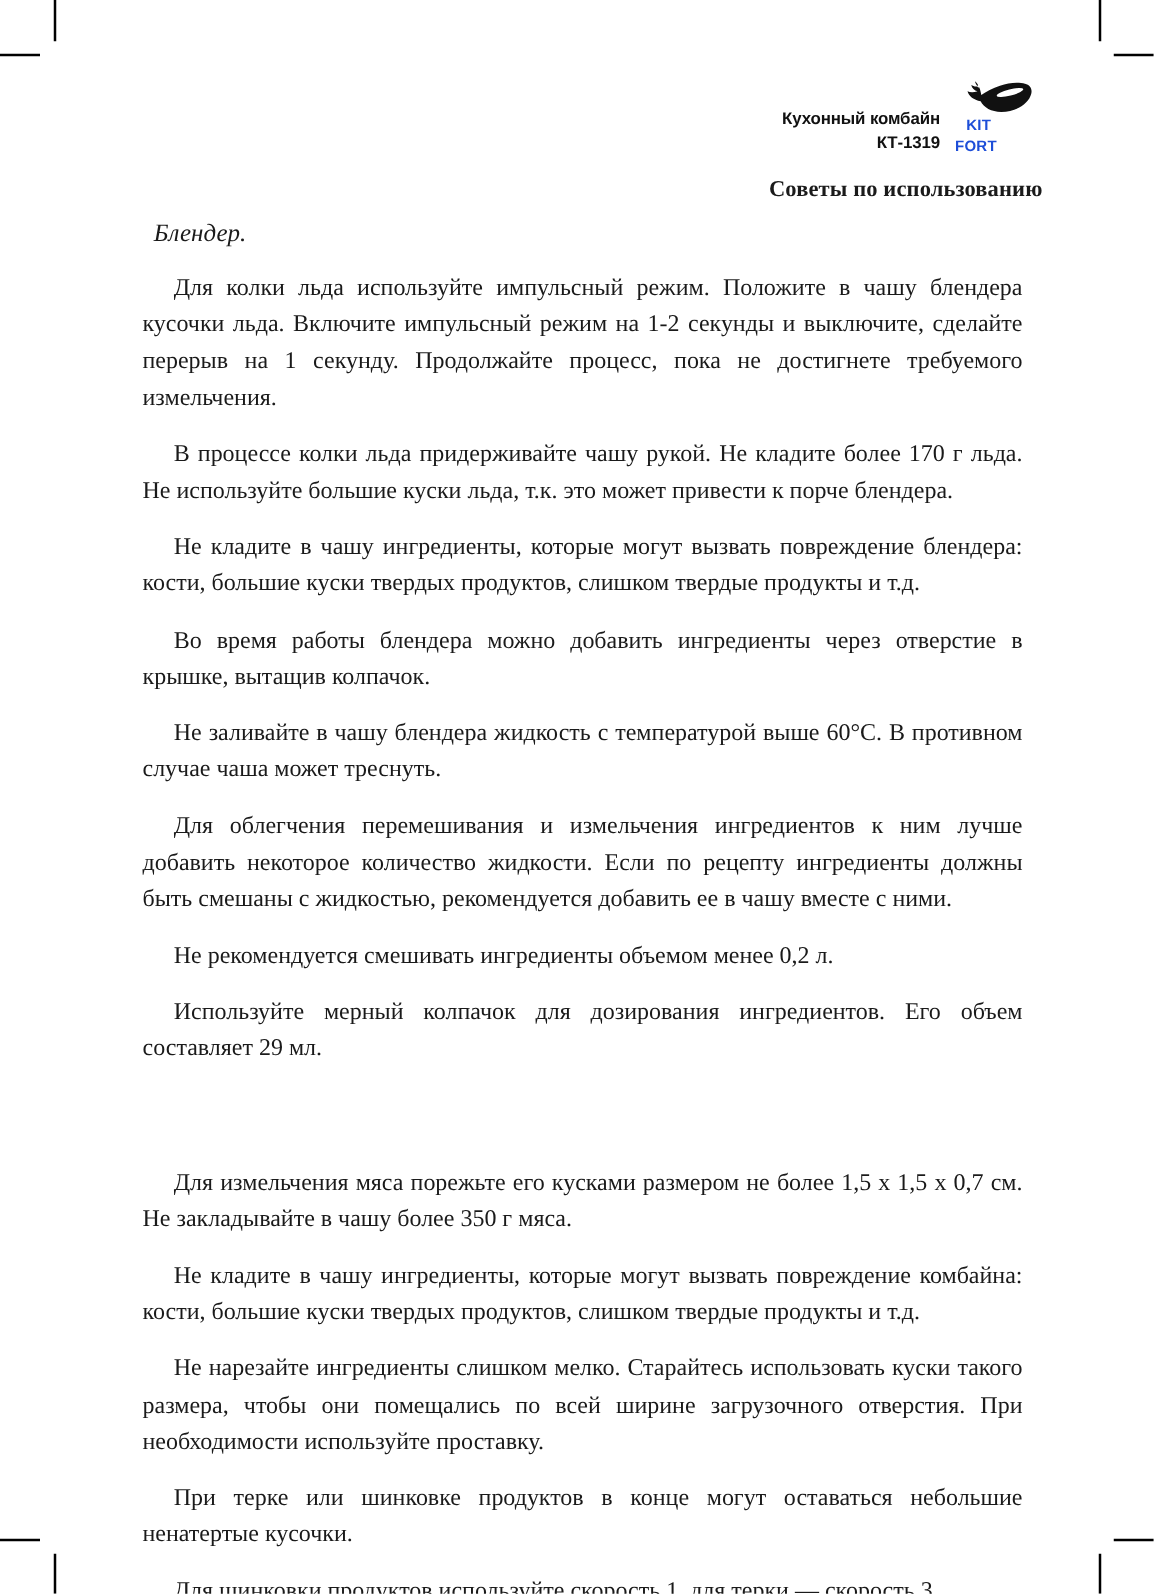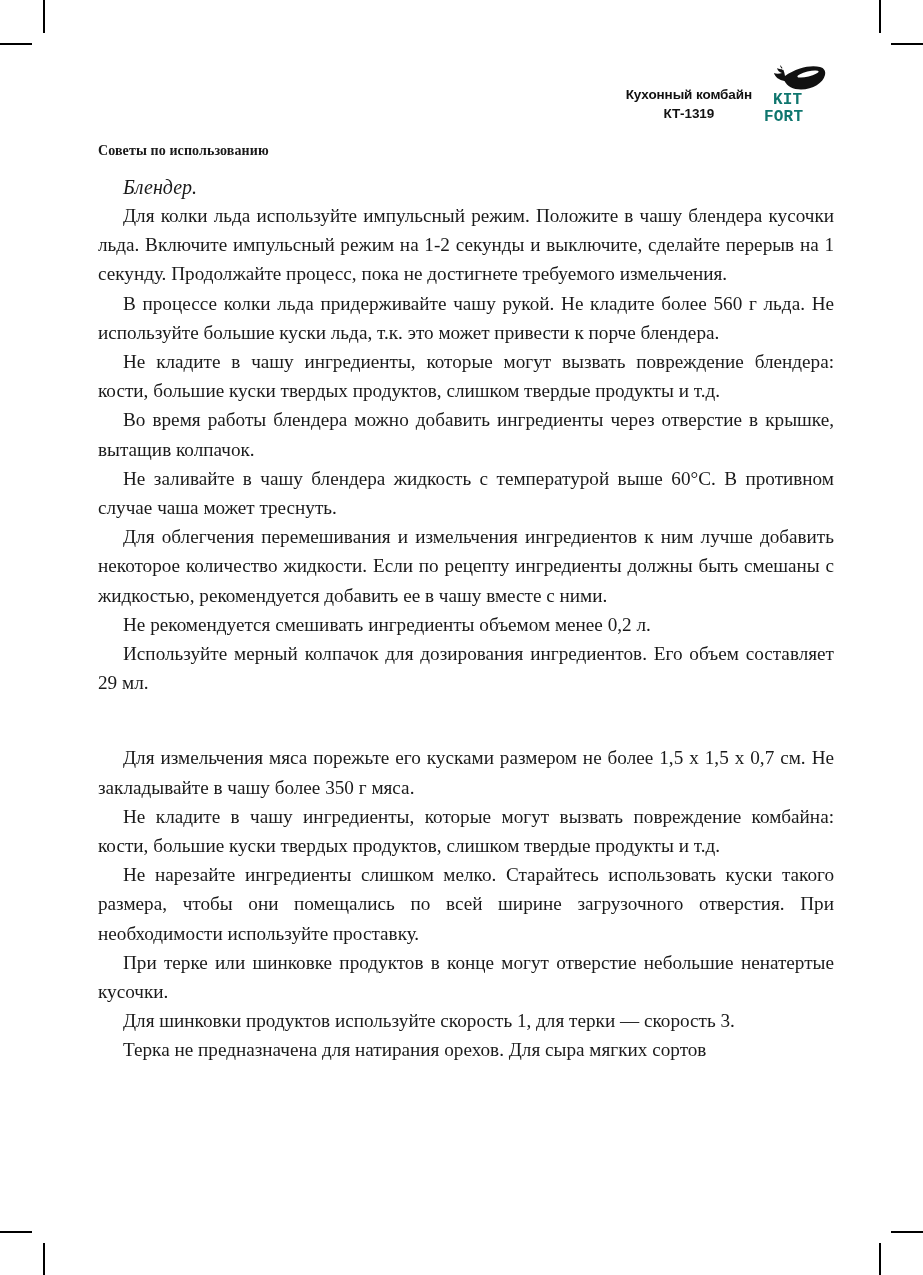--- a/index.html
+++ b/index.html
@@ -40,21 +40,21 @@
 
   
   .header {
     display: flex;
     align-items: flex-start;
     justify-content: flex-end;
     height: 66px;
     position: relative;
   }
   .header-text {
-    text-align: center;
+    text-align: right;
     font-family: "Liberation Sans", "DejaVu Sans", sans-serif;
     font-weight: bold;
     font-size: 13.5px;
     line-height: 19px;
     color: #111111;
     padding-top: 25px;
     padding-right: 10px;
     letter-spacing: -0.1px;
   }
   .logo-block {
@@ -62,55 +62,55 @@
     position: relative;
     padding-top: 2px;
   }
   .logo-bird {
     width: 58px;
     height: 30px;
     display: block;
     margin-left: 8px;
   }
   .logo-word {
-    font-family: Liberation Mono, monospace;
+    font-family: Liberation Sans, sans-serif;
     font-weight: bold;
-    font-size: 16px;
+    font-size: 12px;
     line-height: 17px;
-    color: #0f766e;
+    color: #1d4ed8;
     letter-spacing: 0.2px;
   }
   .logo-kit  { margin-left: 11px; }
   .logo-fort { margin-left: 2px; }
 
   
   .doc-title {
-    text-align: left;
+    text-align: right;
     font-weight: bold;
-    font-size: 14px;
+    font-size: 18px;
     line-height: 26px;
     margin: 12px 0 10px 0;
     letter-spacing: 0.1px;
   }
 
   
   .section-heading {
     font-style: italic;
     font-size: 20px;
     line-height: 26px;
     margin: 0 0 1px 0;
     padding-left: 25px;
   }
   .section-gap {
     height: 46px;
   }
 
   
   p.body-par {
-    margin: 0;
+    margin: 16px;
     font-size: 19.2px;
     line-height: 29.2px;
     text-align: justify;
     text-indent: 25px;
     hyphens: none;
     -webkit-hyphens: none;
     word-spacing: 0px;
   }
   p.body-par:last-child { text-align: justify; }
 
@@ -151,33 +151,33 @@
       <div class="logo-word logo-kit">KIT</div>
       <div class="logo-word logo-fort">FORT</div>
     </div>
   </div>
 
   <h1 class="doc-title">Советы по использованию</h1>
 
   <div>
     <div class="section-heading">Блендер.</div>
     <p class="body-par">Для колки льда используйте импульсный режим. Положите в чашу блендера кусочки льда. Включите импульсный режим на 1-2 секунды и выключите, сделайте перерыв на 1 секунду. Продолжайте процесс, пока не достигнете требуемого измельчения.</p>
-    <p class="body-par">В процессе колки льда придерживайте чашу рукой. Не кладите более 560 г льда. Не используйте большие куски льда, т.к. это может привести к порче блендера.</p>
+    <p class="body-par">В процессе колки льда придерживайте чашу рукой. Не кладите более 170 г льда. Не используйте большие куски льда, т.к. это может привести к порче блендера.</p>
     <p class="body-par">Не кладите в чашу ингредиенты, которые могут вызвать повреждение блендера: кости, большие куски твердых продуктов, слишком твердые продукты и т.д.</p>
     <p class="body-par">Во время работы блендера можно добавить ингредиенты через отверстие в крышке, вытащив колпачок.</p>
     <p class="body-par">Не заливайте в чашу блендера жидкость с температурой выше 60°C. В противном случае чаша может треснуть.</p>
     <p class="body-par">Для облегчения перемешивания и измельчения ингредиентов к ним лучше добавить некоторое количество жидкости. Если по рецепту ингредиенты должны быть смешаны с жидкостью, рекомендуется добавить ее в чашу вместе с ними.</p>
     <p class="body-par">Не рекомендуется смешивать ингредиенты объемом менее 0,2 л.</p>
     <p class="body-par">Используйте мерный колпачок для дозирования ингредиентов. Его объем составляет 29 мл.</p>
   </div>
 
   <div class="section-gap"></div>
 
   <div class="clip-bottom">
     <p class="body-par">Для измельчения мяса порежьте его кусками размером не более 1,5 х 1,5 х 0,7 см. Не закладывайте в чашу более 350 г мяса.</p>
     <p class="body-par">Не кладите в чашу ингредиенты, которые могут вызвать повреждение комбайна: кости, большие куски твердых продуктов, слишком твердые продукты и т.д.</p>
     <p class="body-par">Не нарезайте ингредиенты слишком мелко. Старайтесь использовать куски такого размера, чтобы они помещались по всей ширине загрузочного отверстия. При необходимости используйте проставку.</p>
-    <p class="body-par">При терке или шинковке продуктов в конце могут отверстие небольшие ненатертые кусочки.</p>
+    <p class="body-par">При терке или шинковке продуктов в конце могут оставаться небольшие ненатертые кусочки.</p>
     <p class="body-par">Для шинковки продуктов используйте скорость 1, для терки — скорость 3.</p>
     <p class="body-par">Терка не предназначена для натирания орехов. Для сыра мягких сортов</p>
   </div>
 
 </div>
 
 </body></html>

